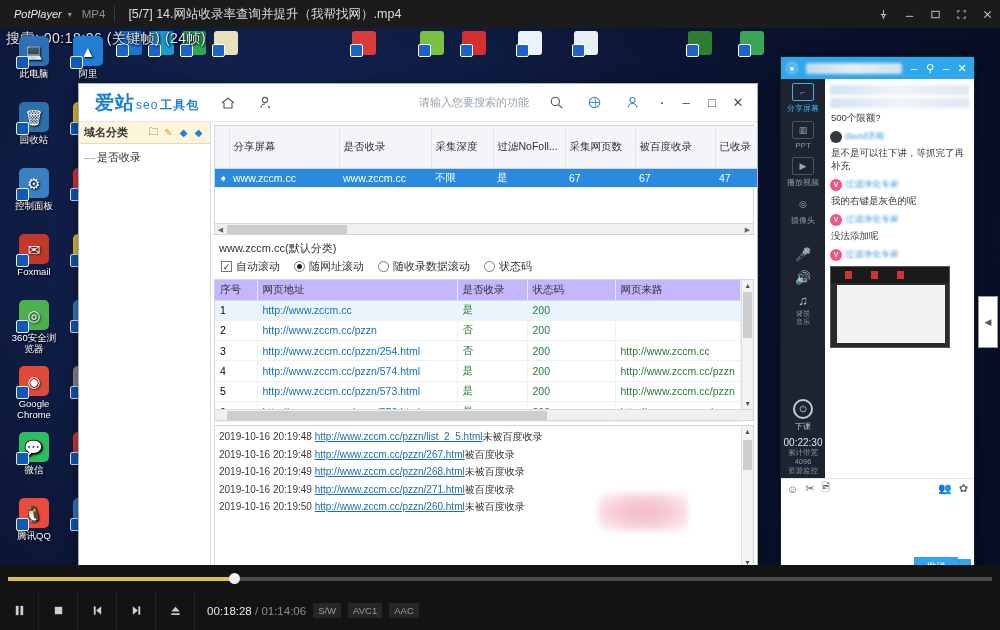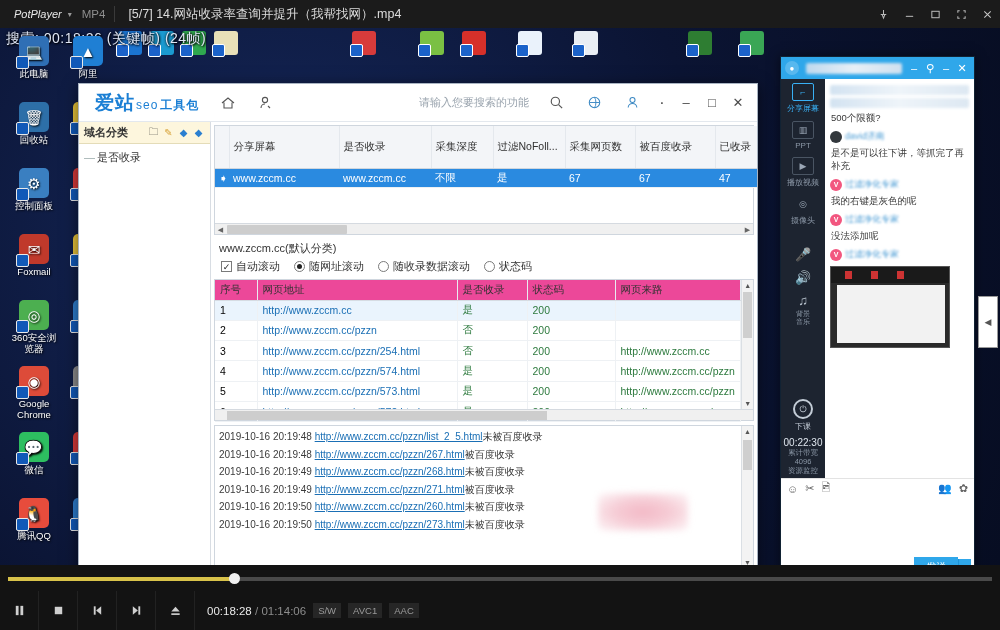--- a/index.html
+++ b/index.html
@@ -112,21 +112,21 @@
   .optrow label{display:flex;align-items:center;gap:4px;}
   .cbx{width:11px;height:11px;border:1px solid #7a7a7a;background:#fff;display:inline-flex;
        align-items:center;justify-content:center;font-size:9px;color:#1a1a1a;}
   .rad{width:11px;height:11px;border:1px solid #7a7a7a;border-radius:50%;background:#fff;
        display:inline-flex;align-items:center;justify-content:center;}
   .rad i{width:5px;height:5px;border-radius:50%;background:#222;display:block;}
 
   .grid-mid { margin:0 3px; border:1px solid #cfd6de; height:142px; display:flex; flex-direction:column;}
   .grid-mid-wrap{flex:1; display:flex; min-height:0;}
   table.m { width:100%; border-collapse:collapse; font-size:10.5px; table-layout:fixed; }
-  table.m th { background:#ec4899; border-bottom:1px solid #d6dce3; border-right:1px solid #e8ecf0;
+  table.m th { background:#c4b5fd; border-bottom:1px solid #d6dce3; border-right:1px solid #e8ecf0;
                font-weight:normal; color:#333; height:20px; padding:0 5px; text-align:left;}
   table.m td { border-bottom:1px solid #eef1f4; border-right:1px solid #eef1f4;
                height:20.3px; padding:0 5px; }
   table.m tr.hl td{ background:#eaf4fd; }
   .c-url { color:#1a6fb5; }
   .c-ref { color:#2d7a3e; }
   .c-code{ color:#2d7a3e; }
   .c-yes { color:#2d7a3e; }
   .vscroll { width:12px; background:#f3f3f3; border-left:1px solid #dadfe4; position:relative; }
   .vscroll .vb{position:absolute;left:0;width:11px;height:11px;display:flex;align-items:center;
@@ -552,21 +552,20 @@
             </div>
           </div>
 
           <div class="logpane">
             <div class="loglist" id="loglist">
                 <div class="logline"><span class="ts">2019-10-16 20:19:48 </span><span class="u">http://www.zccm.cc/pzzn/list_2_5.html</span><span class="st">未被百度收录</span></div>
                 <div class="logline"><span class="ts">2019-10-16 20:19:48 </span><span class="u">http://www.zccm.cc/pzzn/267.html</span><span class="st">被百度收录</span></div>
                 <div class="logline"><span class="ts">2019-10-16 20:19:49 </span><span class="u">http://www.zccm.cc/pzzn/268.html</span><span class="st">未被百度收录</span></div>
                 <div class="logline"><span class="ts">2019-10-16 20:19:49 </span><span class="u">http://www.zccm.cc/pzzn/271.html</span><span class="st">被百度收录</span></div>
                 <div class="logline"><span class="ts">2019-10-16 20:19:50 </span><span class="u">http://www.zccm.cc/pzzn/260.html</span><span class="st">未被百度收录</span></div>
-                <div class="logline"><span class="ts">2019-10-16 20:19:50 </span><span class="u">http://www.zccm.cc/pzzn/273.html</span><span class="st">未被百度收录</span></div>
               </div>
             <div class="vscroll">
               <span class="vb" style="top:0">▲</span>
               <span class="vthumb" style="top:14px;height:30px"></span>
               <span class="vb" style="bottom:0">▼</span>
             </div>
           </div>
 
         </div>
       </div>

